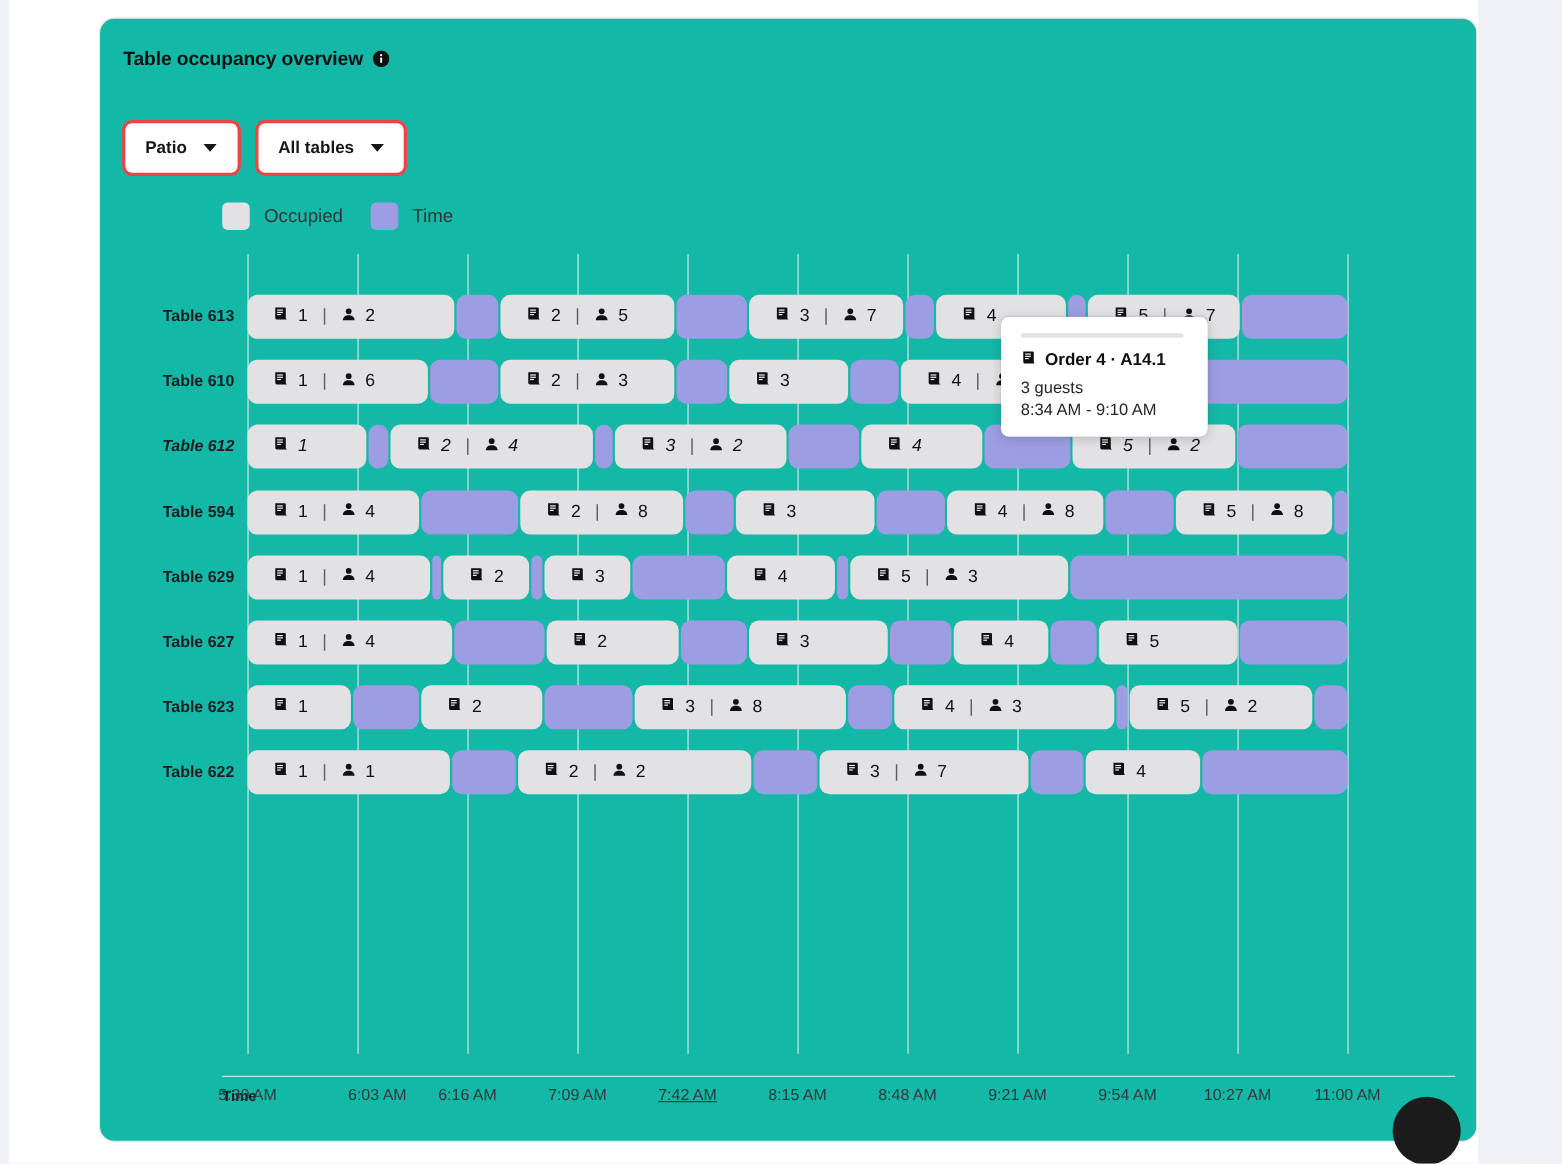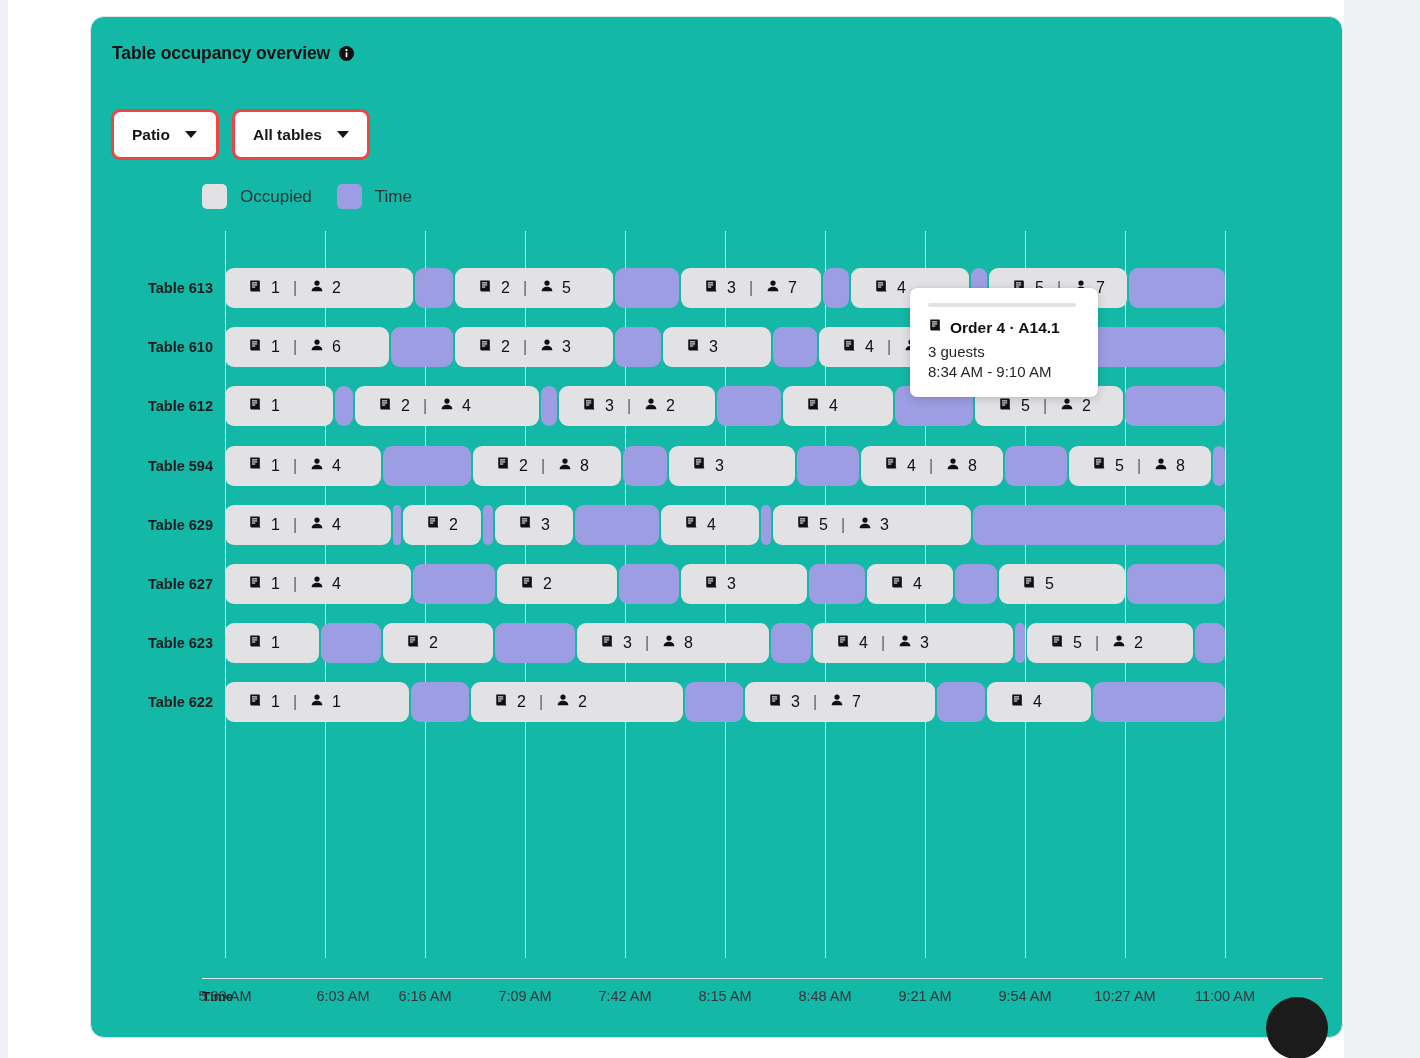--- a/index.html
+++ b/index.html
@@ -373,21 +373,21 @@
                   <span class="sep">|</span>
                   <span class="ico"><svg width="14" height="14" viewBox="0 0 16 16">
                       <circle cx="8" cy="4.6" r="3.0" fill="#101014"></circle>
                       <path d="M1.9 14c0-3.3 2.7-5.2 6.1-5.2s6.1 1.9 6.1 5.2z" fill="#101014"></path>
                     </svg></span>
                   <span>3</span>
                 </span>
               </div>
               <div class="seg empty" style="left: 790px; width: 210px;"></div>
             </div>
-            <div class="row" style="top: 173.4px;">
+            <div class="row" style="top: 173.4px; font-style: italic;">
               <div class="row-label">Table 612</div>
               <div class="seg occupied" style="left: 0px; width: 108px;">
                 <span class="label">
                   <span class="ico"><svg width="15" height="15" viewBox="0 0 16 16">
                       <path d="M2.4 1.6h9.2a1 1 0 0 1 1 1v9.2a1.6 1.6 0 0 0 1.6 1.6H4a1.6 1.6 0 0 1-1.6-1.6z" fill="#101014"></path>
                       <rect x="4.2" y="3.6" width="5.6" height="1.1" fill="#fff"></rect>
                       <rect x="4.2" y="5.8" width="5.6" height="1.1" fill="#fff"></rect>
                       <rect x="4.2" y="8.0" width="3.6" height="1.1" fill="#fff"></rect>
                     </svg></span>
                   <span>1</span>
@@ -843,21 +843,21 @@
               <div class="seg empty" style="left: 868px; width: 132px;"></div>
             </div>
           </div>
         <div class="axis-sep"></div>
         <div class="axis-label">Time</div>
         <div id="ticks">
             <div class="tick" style="left: 114px;">5:30 AM</div>
             <div class="tick" style="left: 211px; margin-left: 21px;">6:03 AM</div>
             <div class="tick" style="left: 314px;">6:16 AM</div>
             <div class="tick" style="left: 414px;">7:09 AM</div>
-            <div class="tick" style="left: 514px;">7:42 AM</div>
+            <div class="tick" style="left: 514px; text-decoration: underline;">7:42 AM</div>
             <div class="tick" style="left: 614px;">8:15 AM</div>
             <div class="tick" style="left: 714px;">8:48 AM</div>
             <div class="tick" style="left: 814px;">9:21 AM</div>
             <div class="tick" style="left: 914px;">9:54 AM</div>
             <div class="tick" style="left: 1014px;">10:27 AM</div>
             <div class="tick" style="left: 1114px;">11:00 AM</div>
           </div>
       </div>
 
       <div class="tooltip">

